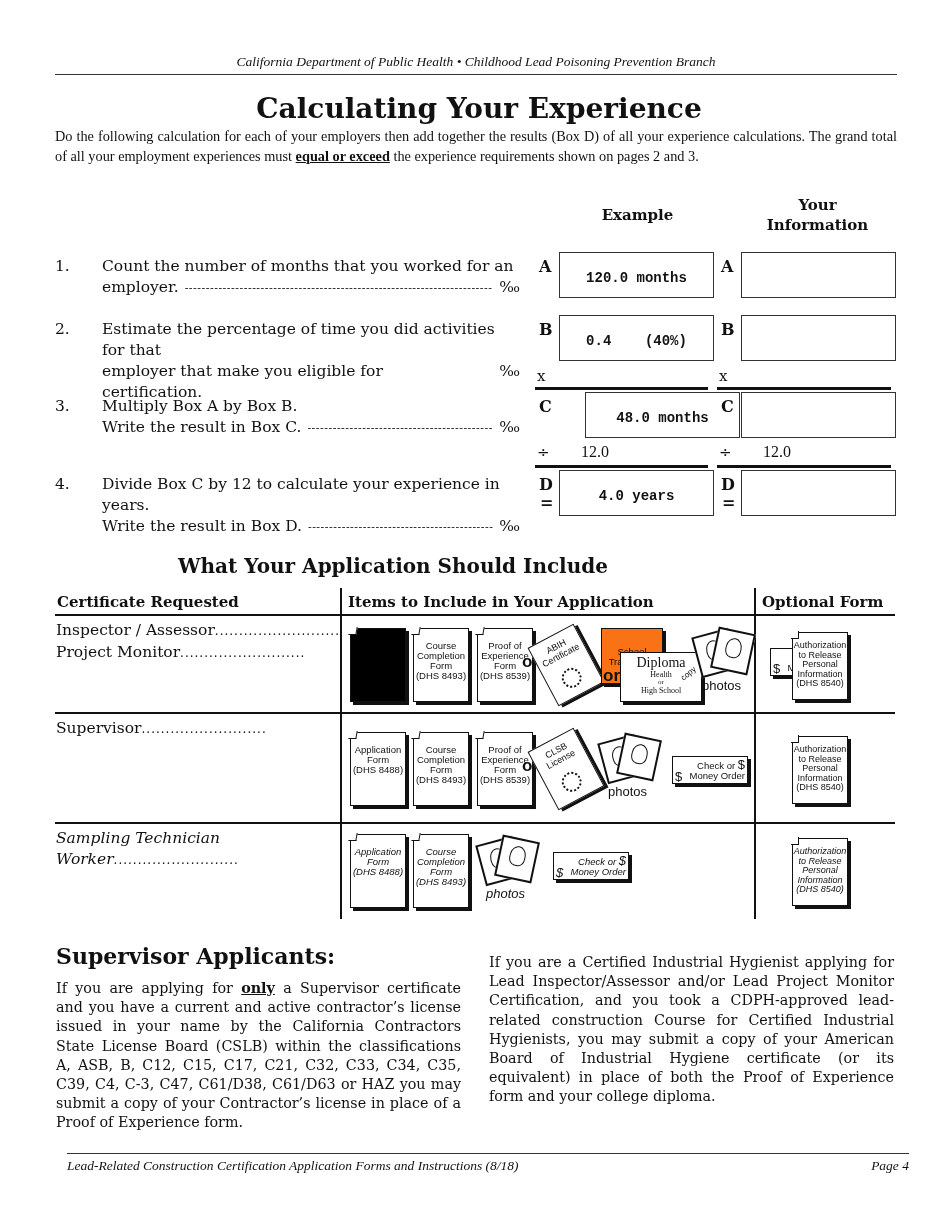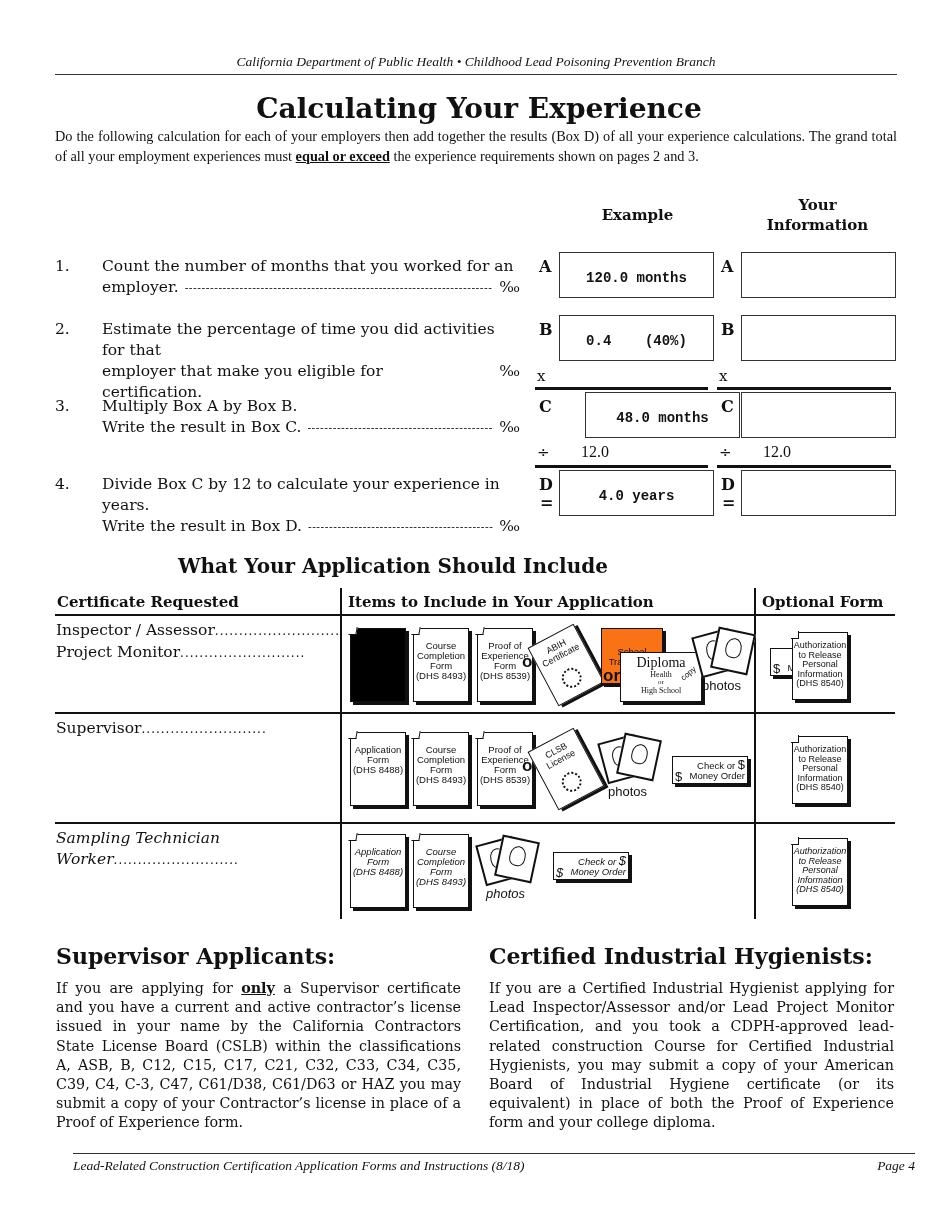--- a/index.html
+++ b/index.html
@@ -47,21 +47,21 @@
   .check { position: absolute; width: 76px; height: 28px; border: 1.5px solid #111; background: #fff; box-shadow: 3px 3px 0 #111; font-family: "Liberation Sans", sans-serif; font-size: 9.5px; line-height: 10px; padding: 3px 2px 0 4px; text-align: right; }
   .check .dl { position: absolute; left: 2px; bottom: 1px; font-size: 13px; }
   .check .dr { font-size: 13px; }
   .diploma { position: absolute; width: 82px; height: 50px; border: 1.5px solid #111; background: #fff; box-shadow: 3px 3px 0 #111; font-family: "Liberation Serif", serif; text-align: center; }
   .transcripts { position: absolute; width: 62px; height: 56px; border: 1.5px solid #111; background: #f97316; box-shadow: 3px 3px 0 #111; font-family: "Liberation Sans", sans-serif; font-size: 9.5px; line-height: 10px; text-align: center; padding-top: 18px; }
   .opt { position: relative; width: 56px; height: 68px; border: 1.5px solid #111; background: #fff; box-shadow: 3px 3px 0 #111; font-family: "Liberation Sans", sans-serif; font-size: 9px; line-height: 9.5px; text-align: center; padding-top: 8px; }
   .opt::before { content: ""; position: absolute; left: -2px; top: -2px; width: 7px; height: 7px; border-right: 1.5px solid #111; border-bottom: 1.5px solid #111; background: #fff; }
   .note-h { font-weight: bold; font-size: 22px; font-family: "DejaVu Serif", serif; }
   .note-p { font-size: 14.3px; line-height: 19.2px; text-align: justify; font-family: "DejaVu Serif", serif; }
   .note-p u { font-weight: bold; }
-  .ftr { left: 73px; width: 842px; top: 1153px; border-top: 1.2px solid #333; padding-top: 4px; font-style: italic; font-size: 13.5px; font-family: "Liberation Serif", serif; display: flex; justify-content: space-between; gap: 36px; }
+  .ftr { left: 67px; width: 842px; top: 1153px; border-top: 1.2px solid #333; padding-top: 4px; font-style: italic; font-size: 13.5px; font-family: "Liberation Serif", serif; display: flex; justify-content: space-between; gap: 36px; }
 </style>
 </head>
 <body>
 
 <div class="abs hdr">California Department of Public Health • Childhood Lead Poisoning Prevention Branch</div>
 <div class="abs title">Calculating Your Experience</div>
 <div class="abs intro"><span>Do the following calculation for each of your employers then add together the results (Box D) of all your experience calculations.  The grand total of all your employment experiences must </span><u>equal or exceed</u><span> the experience requirements shown on pages 2 and 3.</span></div>
 
 <div class="abs colhead" style="left:560px;width:155px;top:205px;">Example</div>
 <div class="abs colhead" style="left:740px;width:155px;top:195px;">
@@ -322,20 +322,19 @@
       </td>
     </tr>
   </tbody>
 </table>
 
 <div class="abs" style="left:56px;top:943px;width:405px;">
   <div class="note-h">Supervisor Applicants:</div>
   <div class="note-p" style="margin-top:10px;"><span>If you are applying for </span><u>only</u><span> a Supervisor certificate and you have a current and active contractor’s license issued in your name by the California Contractors State License Board (CSLB) within the classifications A, ASB, B, C12, C15, C17, C21, C32, C33, C34, C35, C39, C4, C-3, C47, C61/D38, C61/D63 or HAZ you may submit a copy of your Contractor’s license in place of a Proof of Experience form.</span></div>
 </div>
 <div class="abs" style="left:489px;top:943px;width:405px;">
-  <div class="note-h">Certified Industrial Hygienists:</div>
   <div class="note-p" style="margin-top:10px;">If you are a Certified Industrial Hygienist applying for Lead Inspector/Assessor and/or Lead Project Monitor Certification, and you took a CDPH-approved lead-related construction Course for Certified Industrial Hygienists, you may submit a copy of your American Board of Industrial Hygiene certificate (or its equivalent) in place of both the Proof of Experience form and your college diploma.</div>
 </div>
 
 <div class="abs ftr">
   <span>Lead-Related Construction Certification Application Forms and Instructions (8/18)</span>
   <span>Page 4</span>
 </div>
 
 </body></html>

